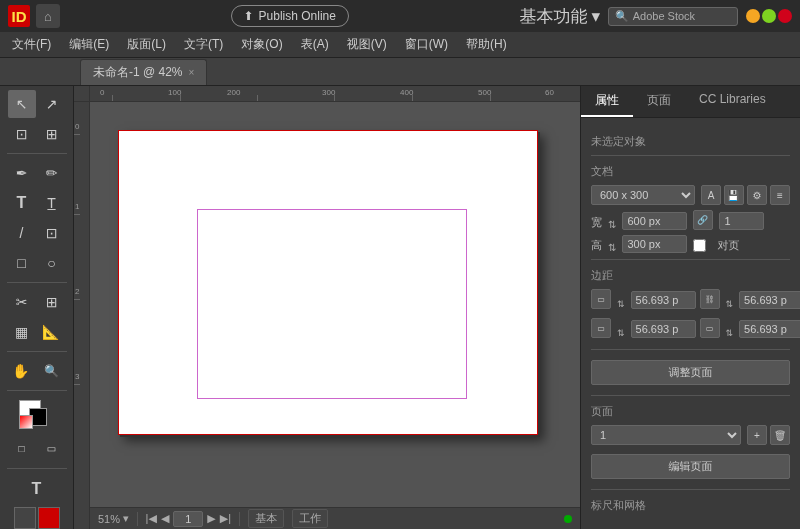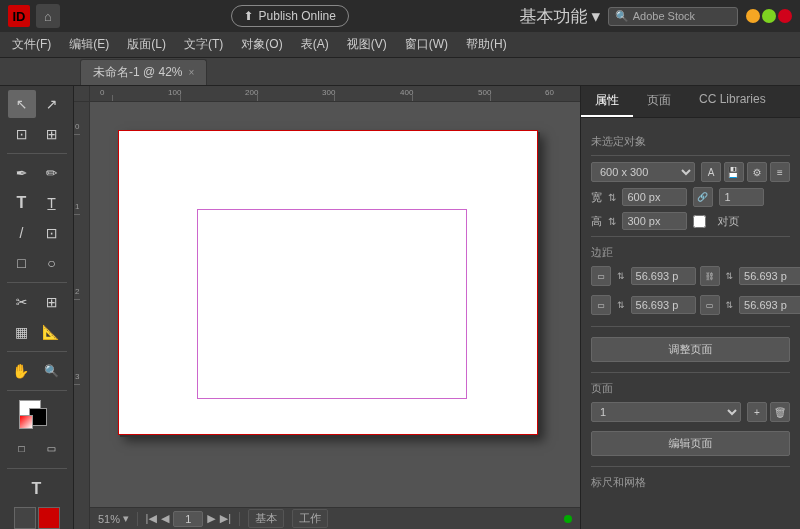--- a/index.html
+++ b/index.html
@@ -11,21 +11,21 @@
       background: #2b2b2b;
       display: flex;
       align-items: center;
       justify-content: space-between;
       padding: 0 8px;
     }
     #titlebar .left-icons { display: flex; align-items: center; gap: 6px; }
     #titlebar .left-icons .app-icon {
       width: 22px; height: 22px; background: #cc0000;
       display: flex; align-items: center; justify-content: center;
-      color: #000000; font-weight: bold; font-size: 13px; border-radius: 2px;
+      color: #fde047; font-weight: bold; font-size: 15px; border-radius: 2px;
     }
     #titlebar .home-btn {
       width: 24px; height: 24px; background: #444;
       display: flex; align-items: center; justify-content: center;
       border-radius: 3px; color: #aaa; font-size: 13px;
     }
     #publish-btn {
       background: transparent;
       border: 1px solid #888;
       color: #ccc;
@@ -222,21 +222,21 @@
     }
     #panel-content {
       flex: 1;
       overflow-y: auto;
       padding: 8px 10px;
     }
     .panel-section-title {
       font-size: 11px; color: #999; margin: 8px 0 6px 0;
     }
     .panel-label { font-size: 11px; color: #bbb; }
-    .panel-row { display: flex; align-items: center; gap: 6px; margin-bottom: 5px; }
+    .panel-row { display: flex; align-items: flex-end; gap: 6px; margin-bottom: 5px; }
     .panel-select {
       background: #555; border: 1px solid #666;
       color: #ccc; font-size: 11px; padding: 2px 4px;
       border-radius: 2px; flex: 1;
     }
     .panel-input {
       background: #555; border: 1px solid #666;
       color: #ccc; font-size: 11px; padding: 2px 4px;
       border-radius: 2px; width: 65px;
     }
@@ -389,21 +389,21 @@
     </div>
   </div>
 
   <div id="canvas-area">
     <div id="ruler-corner"></div>
     <div id="ruler-h">
       <div class="ruler-num" style="left:10px;">0</div>
       <div class="tick-line-h" style="left:22px;height:6px;"></div>
       <div class="ruler-num" style="left:78px;">100</div>
       <div class="tick-line-h" style="left:90px;height:6px;"></div>
-      <div class="ruler-num" style="left:155px;">200</div>
+      <div class="ruler-num" style="left:137px;">200</div>
       <div class="tick-line-h" style="left:167px;height:6px;"></div>
       <div class="ruler-num" style="left:232px;">300</div>
       <div class="tick-line-h" style="left:244px;height:6px;"></div>
       <div class="ruler-num" style="left:310px;">400</div>
       <div class="tick-line-h" style="left:322px;height:6px;"></div>
       <div class="ruler-num" style="left:388px;">500</div>
       <div class="tick-line-h" style="left:400px;height:6px;"></div>
       <div class="ruler-num" style="left:455px;">60</div>
     </div>
     <div id="ruler-v">
@@ -447,20 +447,21 @@
 
   <div id="right-panel">
     <div id="panel-tabs">
       <div class="panel-tab active">属性</div>
       <div class="panel-tab">页面</div>
       <div class="panel-tab">CC Libraries</div>
     </div>
     <div id="panel-content">
       <div class="panel-section-title">未选定对象</div>
       <div class="panel-divider"></div>
+      <div class="panel-section-title">文档</div>
       <div class="panel-row">
         <select class="panel-select">
           <option>600 x 300</option>
         </select>
         <div class="panel-row-icons">
           <div class="panel-icon-btn">A</div>
           <div class="panel-icon-btn">💾</div>
           <div class="panel-icon-btn">⚙</div>
           <div class="panel-icon-btn">≡</div>
         </div>

